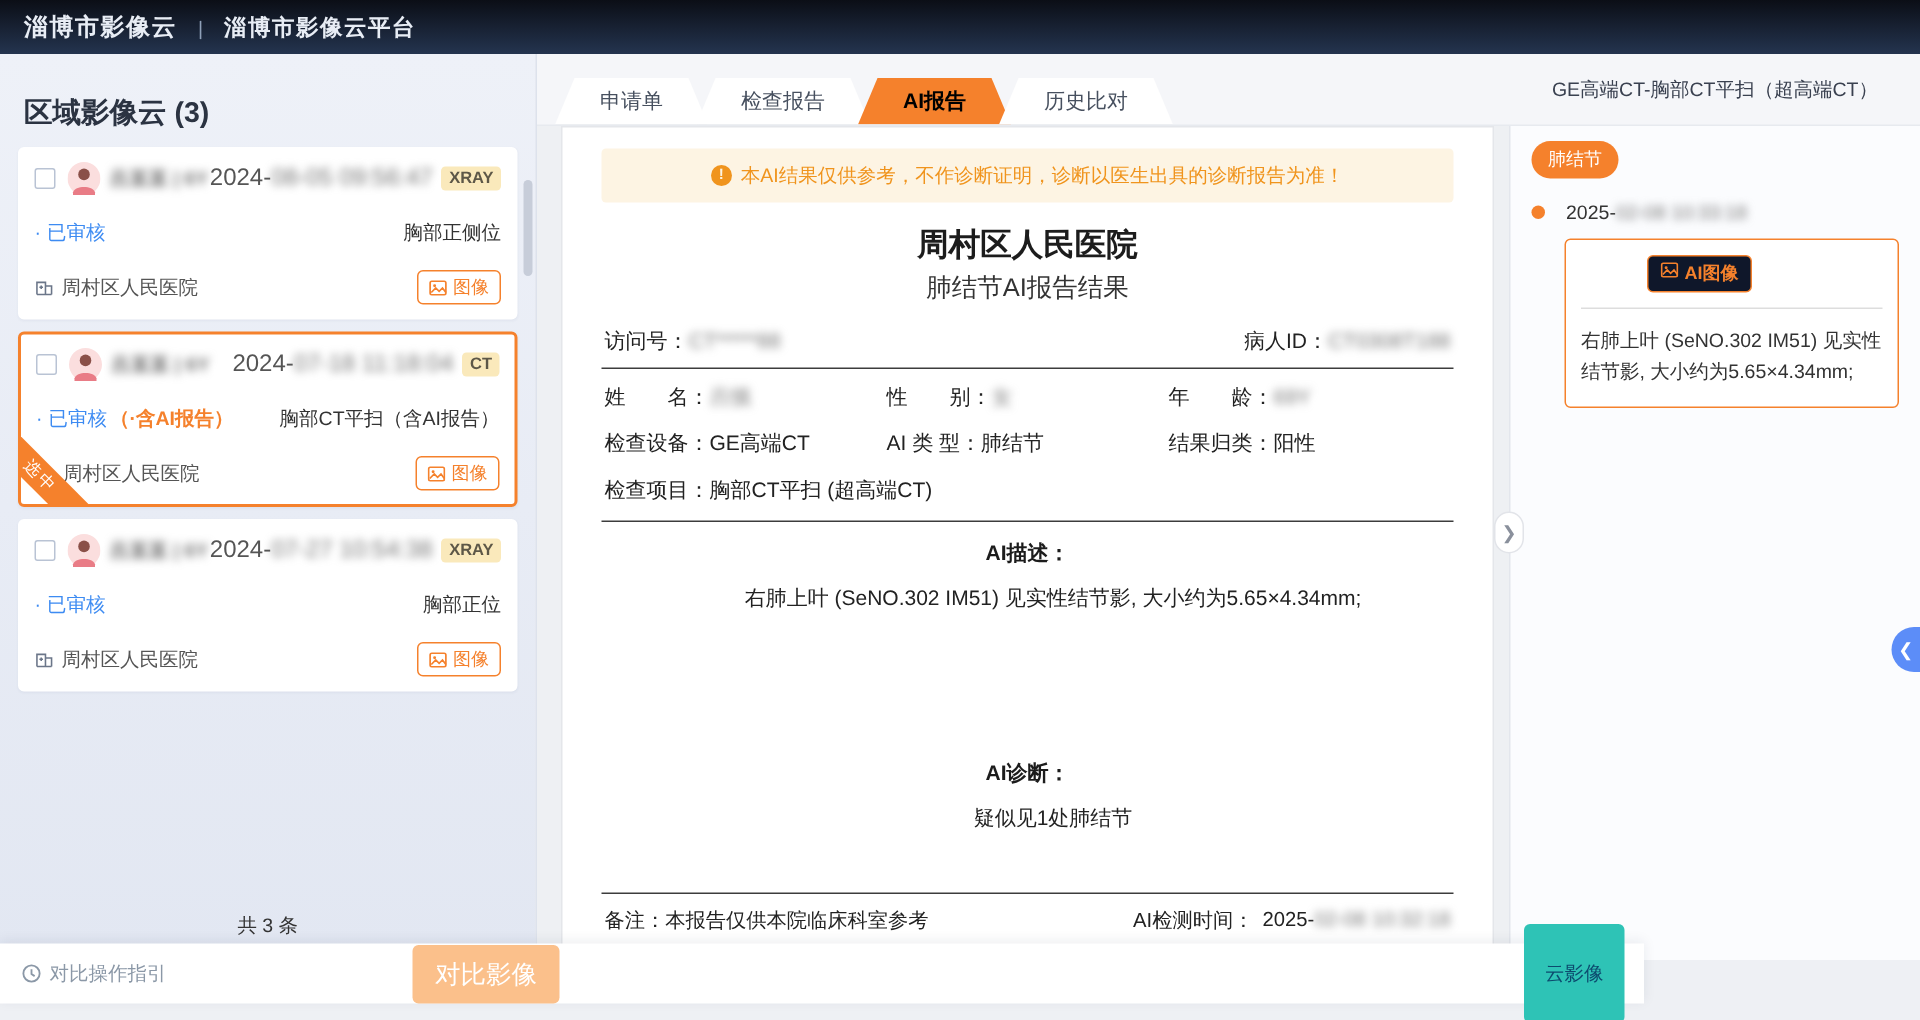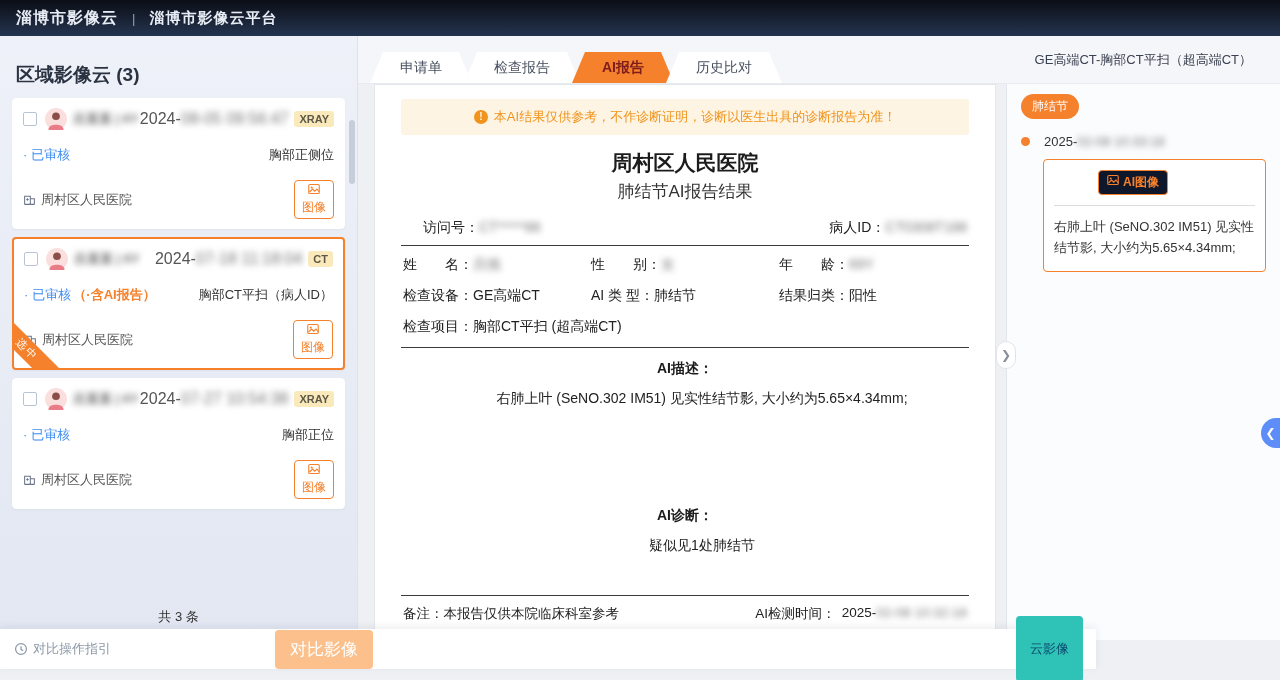--- a/index.html
+++ b/index.html
@@ -25,45 +25,45 @@
   .avatar { width:22px; height:22px; margin-left:8px; flex:0 0 auto; }
   .p-name { margin-left:6px; font-weight:bold; color:#444; font-size:13px; }
   .p-date { margin-left:auto; font-size:16px; color:#555; white-space:nowrap; }
   .mod-tag { margin-left:6px; background:#fae9bb; color:#5d5747; font-size:11px; padding:2px 5px; border-radius:3px; font-weight:bold; }
   .status { color:#3d8bf2; }
   .dot-b { color:#3d8bf2; margin-right:4px; }
   .ai-badge { color:#f5812c; font-weight:bold; margin-left:2px; }
   .exam { margin-left:auto; color:#333; }
   .hosp { display:flex; align-items:center; color:#555; }
   .hosp svg { margin-right:5px; }
-  .img-btn { margin-left:auto; display:inline-flex; align-items:center; gap:4px; border:1px solid #f5812c; color:#f5812c; font-size:12px; padding:2px 7px; border-radius:4px; background:#fff; cursor:pointer;flex-direction:column; }
+  .img-btn { margin-left:auto; display:inline-flex; align-items:center; gap:4px; border:1px solid #f5812c; color:#f5812c; font-size:12px; padding:2px 7px; border-radius:4px; background:#fff; cursor:pointer; }
   .ribbon { position:absolute; left:-26px; bottom:9px; width:78px; transform:rotate(45deg); background:#f5812c; color:#fff; font-size:11px; text-align:center; padding:2px 0; letter-spacing:2px; }
   .sidebar-total { position:absolute; bottom:14px; left:0; width:100%; text-align:center; font-size:13px; color:#333; }
 
   .blur { filter:blur(3px); color:#777; }
 
   
   .tabstrip { position:absolute; top:36px; left:358px; right:0; height:48px; background:#f5f6f9; border-bottom:1px solid #e7eaef; }
   .tabs { position:absolute; left:12px; bottom:0; display:flex; }
   .tab { height:31px; line-height:31px; padding:0 30px; font-size:14px; color:#47505f; background:#fff;
     clip-path:polygon(13px 0, calc(100% - 13px) 0, 100% 100%, 0 100%); margin-right:-8px; cursor:pointer;
     filter:drop-shadow(0 0 1px rgba(90,100,120,.35)); }
-  .tab.active { background:#f5812c; color:#7f1d1d; font-weight:bold; filter:none; }
+  .tab.active { background:#f5812c; color:#000000; font-weight:bold; filter:none; }
   .strip-title { position:absolute; right:28px; top:0; height:48px; line-height:48px; font-size:13px; color:#3a4150; }
 
   
   .main { position:absolute; top:84px; left:358px; width:648px; bottom:40px; background:#eef0f3; }
   .paper { position:absolute; top:0; left:16px; right:10px; bottom:0; background:#fff; border:1px solid #e4e6ea;
     padding:14px 26px 10px; display:flex; flex-direction:column; }
   .notice { background:#fdf4e3; color:#f0941d; font-size:13px; text-align:center; padding:9px 8px; border-radius:3px; display:flex; align-items:center; justify-content:center; gap:6px; }
   .notice-ico { width:14px; height:14px; border-radius:50%; background:#f0941d; color:#fdf4e3; font-size:10px; font-weight:bold; line-height:14px; text-align:center; flex:0 0 auto; }
   .rpt-hospital { text-align:center; font-size:21px; font-weight:bold; color:#1c1c1c; margin-top:14px; }
   .rpt-subtitle { text-align:center; font-size:17px; color:#333; margin-top:3px; }
   .info { margin-top:16px; font-size:14px; color:#222; }
-  .info-row1 { display:flex; justify-content:space-between; padding:0 2px 8px;margin-left:20px; }
+  .info-row1 { display:flex; justify-content:space-between; padding:0 2px 8px; }
   .i-hr { border:none; border-top:1px solid #3c3c3c; }
   .i-grid { display:flex; padding:7px 2px 0; }
   .i-grid .cell { flex:1 1 33%; padding:3px 0; }
   .i-grid .cell.wide { flex:1 1 100%; }
   .lab { color:#222; }
   .sec { margin-top:12px;text-align:center; }
   .sec-label { font-size:14px; font-weight:bold; color:#1c1c1c; }
   .sec-body { font-size:14px; color:#222; margin:10px 0 0 34px; line-height:1.5; }
   .diag-sec { margin-top:98px; }
   .rpt-footer { margin-top:auto; }
@@ -148,21 +148,21 @@
           <circle cx="12" cy="9" r="4.2" fill="#8a5048"></circle>
           <path d="M4 22c1.5-5 14.5-5 16 0v2H4z" fill="#e97c86"></path>
         </svg>
       <span class="p-name blur">吕某某 | 6Y</span>
       <span class="p-date"><span>2024-</span><span class="blur">07-18 11:18:04</span></span>
       <span class="mod-tag">CT</span>
     </div>
     <div class="card-row">
       <span class="status"><span class="dot-b">·</span><span>已审核</span></span>
       <span class="ai-badge">（·含AI报告）</span>
-      <span class="exam">胸部CT平扫（病人ID）</span>
+      <span class="exam">胸部CT平扫（含AI报告）</span>
     </div>
     <div class="card-row">
       <span class="hosp">
         <svg width="13" height="13" viewBox="0 0 16 16">
             <path d="M2 14V4h7v10M9 7h5v7M2 14h12" fill="none" stroke="#6b7689" stroke-width="1.3"></path>
             <path d="M5.5 6.5v3M4 8h3" stroke="#6b7689" stroke-width="1.3"></path>
           </svg>
         <span>周村区人民医院</span>
       </span>
       <button class="img-btn">

